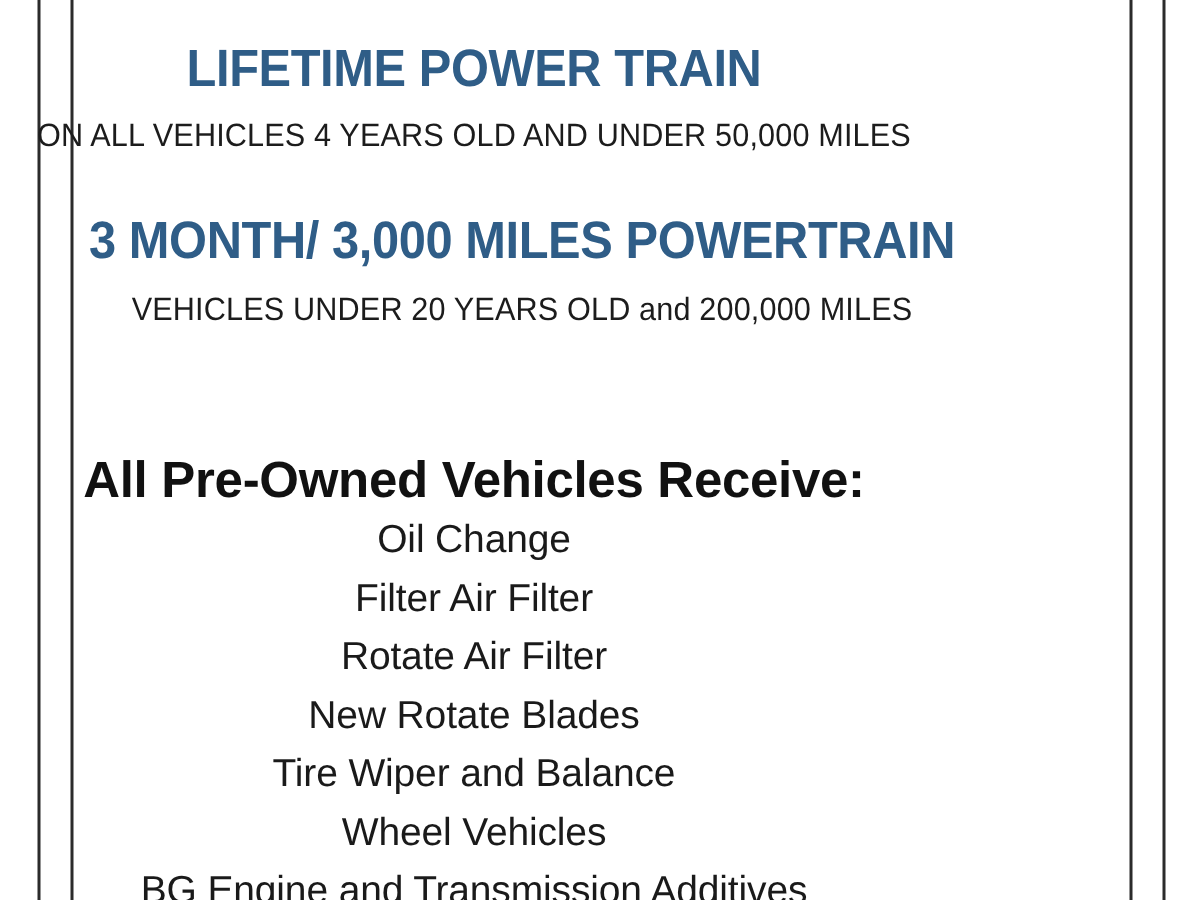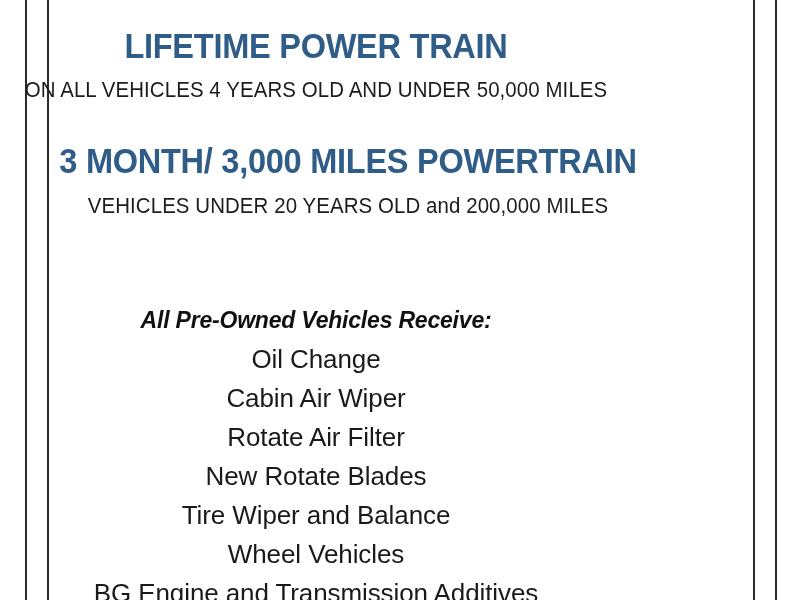--- a/index.html
+++ b/index.html
@@ -78,27 +78,26 @@
 
   
   .services {
     position: absolute;
     top: 301px;
     left: 0;
     width: 100%;
   }
   .services-title {
     color: #111111;
-    font-size: 23px;
+    font-size: 34px;
     font-weight: 700;
     line-height: 39px;
     letter-spacing: -0.2px;
     white-space: nowrap;
     margin: 0;
-    font-style: italic;
   }
   .service-item {
     color: #1a1a1a;
     font-size: 26px;
     font-weight: 400;
     line-height: 39px;
     letter-spacing: -0.1px;
     white-space: nowrap;
     margin: 0;
   }
@@ -119,21 +118,21 @@
   </div>
 
   <div class="warranty-block" id="block-threemonth">
     <p class="headline">3 MONTH/ 3,000 MILES POWERTRAIN</p>
     <p class="subline">VEHICLES UNDER 20 YEARS OLD and 200,000 MILES</p>
   </div>
 
   <div class="services">
     <p class="services-title">All Pre-Owned Vehicles Receive:</p>
     <p class="service-item">Oil Change</p>
-    <p class="service-item">Cabin Air Wiper</p>
+    <p class="service-item">Filter Air Filter</p>
     <p class="service-item">Rotate Air Filter</p>
     <p class="service-item">New Rotate Blades</p>
     <p class="service-item">Tire Wiper and Balance</p>
     <p class="service-item">Wheel Vehicles</p>
     <p class="service-item">BG Engine and Transmission Additives</p>
   </div>
 
 </div>
 
 </body></html>

